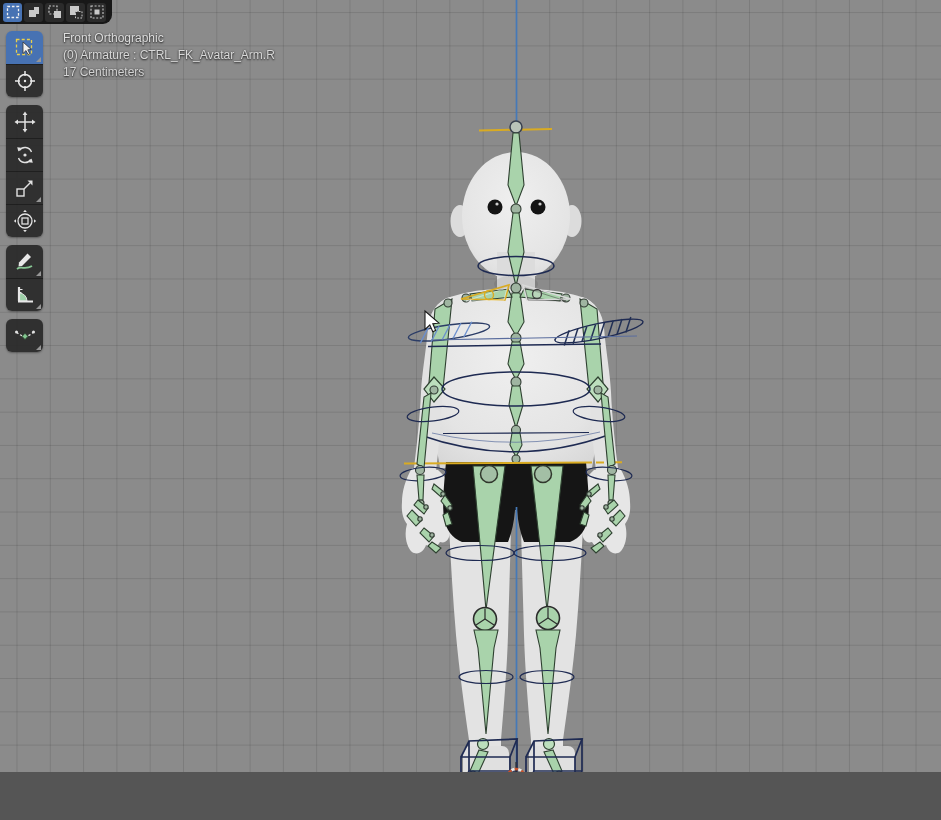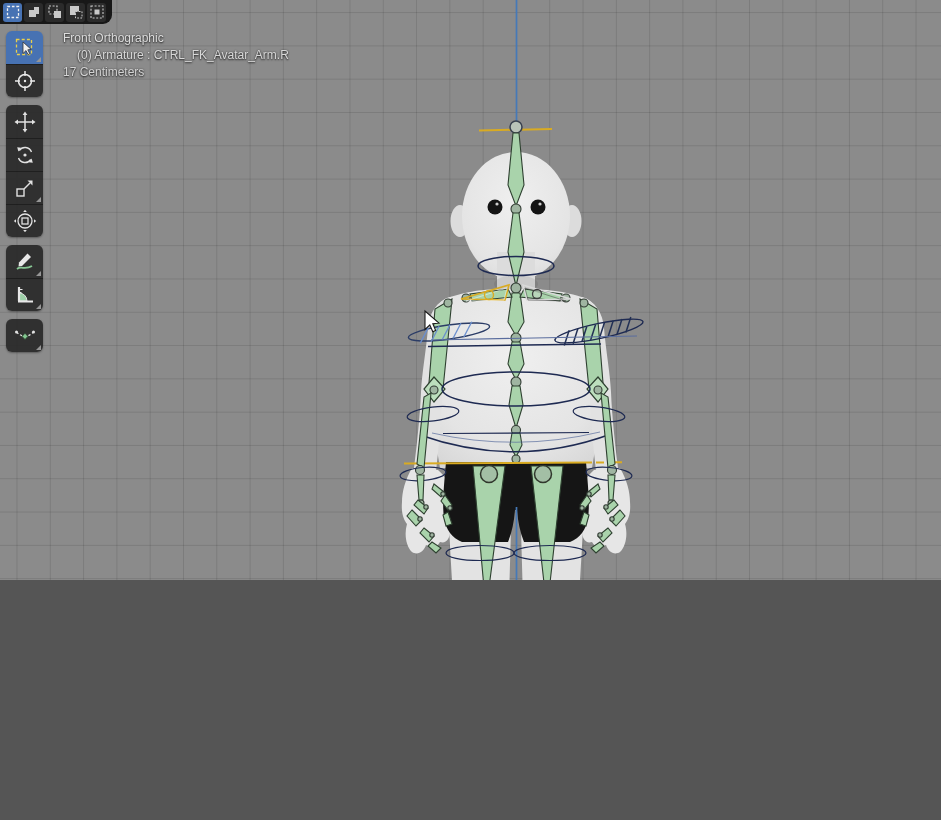--- a/index.html
+++ b/index.html
@@ -1,18 +1,18 @@
 <!DOCTYPE html>
 <html style="--bg: #8b8b8b; --accent: #4772b3; --bone: #a9d3ab; --navy: #1e2a52; --yellow: #d9ab22; --axis: #4579b8; --floor: #dcb31c; --hatch: #6b8fce;"><head>
 <meta charset="utf-8">
 <style>
   html,body{margin:0;padding:0;background:#555;}
   *{box-sizing:border-box;}
   .viewport{
-    position:relative;width:941px;height:580px;overflow:hidden;
+    position:relative;width:941px;height:772px;overflow:hidden;
     background-color:var(--bg,#8b8b8b);
     background-image:
       linear-gradient(to right, rgba(0,0,0,0.11) 1px, transparent 1px),
       linear-gradient(to bottom, rgba(0,0,0,0.11) 1px, transparent 1px);
     background-size:33.3px 33.3px;
     background-position:16.5px 12.1px;
     font-family:"Liberation Sans", sans-serif;
   }
   .scene{position:absolute;left:0;top:0;}
   
@@ -42,21 +42,21 @@
     border-style:solid;border-width:0 0 5px 5px;
     border-color:transparent transparent #969696 transparent;
   }
   
   .vptext{
     position:absolute;left:63px;top:30px;z-index:25;
     color:#dedede;font-size:12px;line-height:17px;
     text-shadow:0 1px 2px rgba(0,0,0,0.75), 0 0 2px rgba(0,0,0,0.4);
     white-space:nowrap;
   }
-  .vptext .l2{color:#d8d8d8;margin-left:14px;}
+  .vptext .l2{color:#d8d8d8;}
   .vptext .l3{color:#d3d3d3;}
   
   .bone{fill:var(--bone,#a9d3ab);stroke:#2e4030;stroke-width:1.1;}
   .boneL{fill:#bcdfbd;stroke:#2e4030;stroke-width:1.2;}
   .sph{fill:#9fb5a1;stroke:#313b33;stroke-width:1.1;}
   .ctrl{fill:none;stroke:var(--navy,#1e2a52);stroke-width:1.5;}
   .ctrlThin{fill:none;stroke:var(--navy,#1e2a52);stroke-width:1.2;}
   .sel{stroke:var(--yellow,#d9ab22);}
   .mousewrap{position:absolute;left:0;top:0;z-index:40;pointer-events:none;}
 </style>

